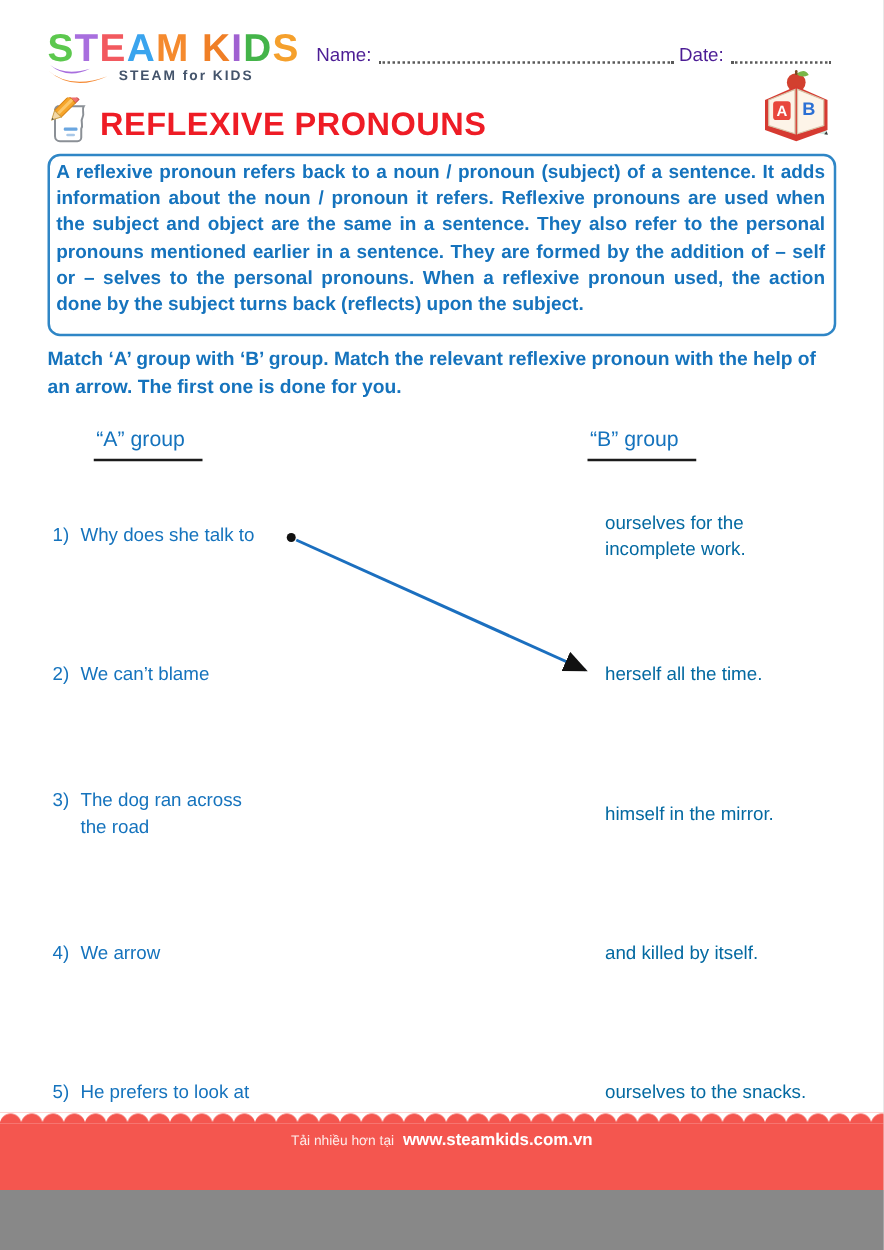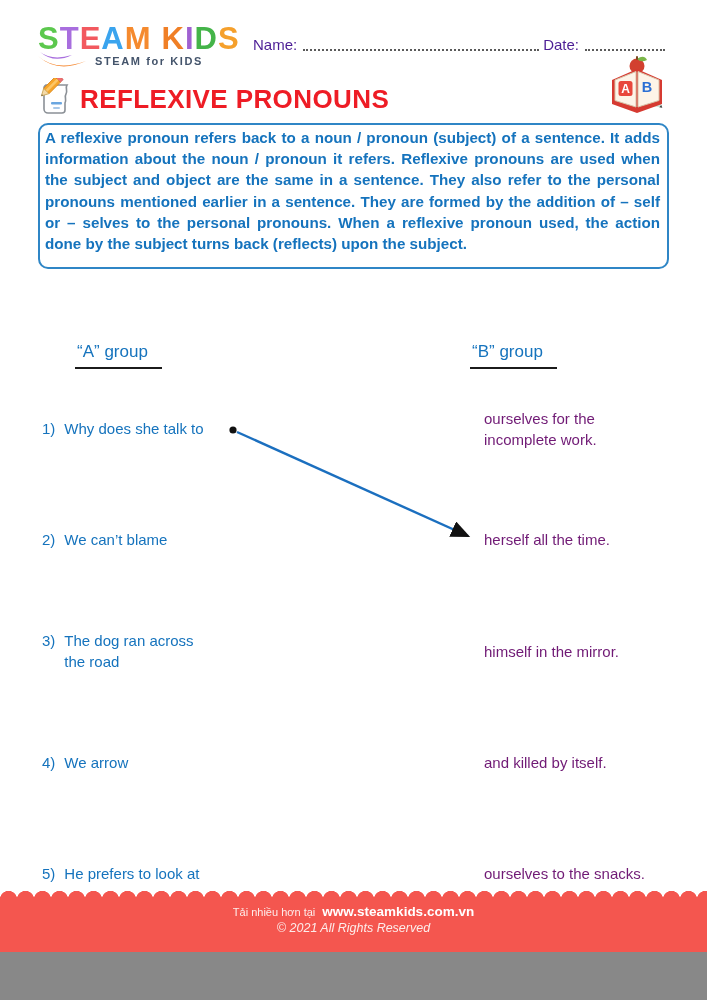--- a/index.html
+++ b/index.html
@@ -35,21 +35,21 @@
                   color:#1573bd; font-size:15.4px; font-weight:700; line-height:22px; }
 
   
   .grp-hdr { position:absolute; color:#1573bd; font-size:17px; font-weight:500;
              border-bottom:2.5px solid #1b1b1b; padding:0 14px 5px 2px; }
   .grp-a { left:75px; top:342px; }
   .grp-b { left:470px; top:342px; }
 
   .row-a { position:absolute; left:42px; display:flex; gap:9px; color:#1573bd; font-size:15px; line-height:21px; width:210px; }
   .row-a .num { flex:0 0 auto; }
-  .row-b { position:absolute; left:484px; color:#701a75; font-size:15px; line-height:21px; width:195px; }
+  .row-b { position:absolute; left:484px; color:#0369a1; font-size:15px; line-height:21px; width:195px; }
   .tline { display:block; }
 
   .ra1 { top:418px; } .ra2 { top:529px; } .ra3 { top:630px; } .ra4 { top:752px; } .ra5 { top:863px; }
   .rb1 { top:408px; } .rb2 { top:529px; } .rb3 { top:641px; } .rb4 { top:752px; } .rb5 { top:863px; }
 
   .arrow-layer { position:absolute; left:0; top:0; width:707px; height:1000px; pointer-events:none; }
 
   
   .footer { position:absolute; left:0; bottom:0; width:707px; height:53px; background:#f4564f; text-align:center; }
   .footer::before { content:""; position:absolute; left:0; top:-9px; width:100%; height:9px;
@@ -109,20 +109,21 @@
     <path d="M33 17.5 L54 26 L54 46.5 L33 53 Z" fill="#fdf4e8" stroke="#d8c3a8" stroke-width="1"></path>
     <rect x="13.5" y="27" width="14" height="15" rx="2.5" fill="#e8473c"></rect>
     <text x="20.5" y="39" font-size="12" font-weight="bold" fill="#ffffff" text-anchor="middle" font-family="Liberation Sans, sans-serif">A</text>
     <text x="42" y="38" font-size="14.5" font-weight="bold" fill="#2b6fd4" text-anchor="middle" font-family="Liberation Sans, sans-serif">B</text>
   </svg>
 
   <div class="def-box">
     <span>A reflexive pronoun refers back to a noun / pronoun (subject) of a sentence. It adds information about the noun / pronoun it refers. Reflexive pronouns are used when the subject and object are the same in a sentence. They also refer to the personal pronouns mentioned earlier in a sentence. They are formed by the addition of – self or – selves to the personal pronouns. When a reflexive pronoun used, the action done by the subject turns back (reflects) upon the subject.</span>
   </div>
 
+  <div class="instructions">Match ‘A’ group with ‘B’ group. Match the relevant reflexive pronoun with the help of an arrow. The first one is done for you.</div>
 
   <div class="grp-hdr grp-a">“A”  group</div>
   <div class="grp-hdr grp-b">“B”  group</div>
 
   <div class="row-a ra1">
     <span class="num">1)</span>
     <span class="txt">
         <span class="tline">Why does she talk to</span>
         <span class="tline"></span>
       </span>
@@ -181,16 +182,15 @@
     </defs>
     <circle cx="233" cy="430" r="3.6" fill="#111111"></circle>
     <line x1="237" y1="432" x2="468" y2="536" stroke="#1b6fbf" stroke-width="2.4" marker-end="url(#ah)"></line>
   </svg>
 
   <div class="footer">
     <div class="f-line1">
       <span>Tải nhiều hơn tại</span>
       <span class="url">www.steamkids.com.vn</span>
     </div>
-    <div class="f-line2">© 2021 All Rights Reserved</div>
   </div>
 
 </div>
 
 </body></html>

